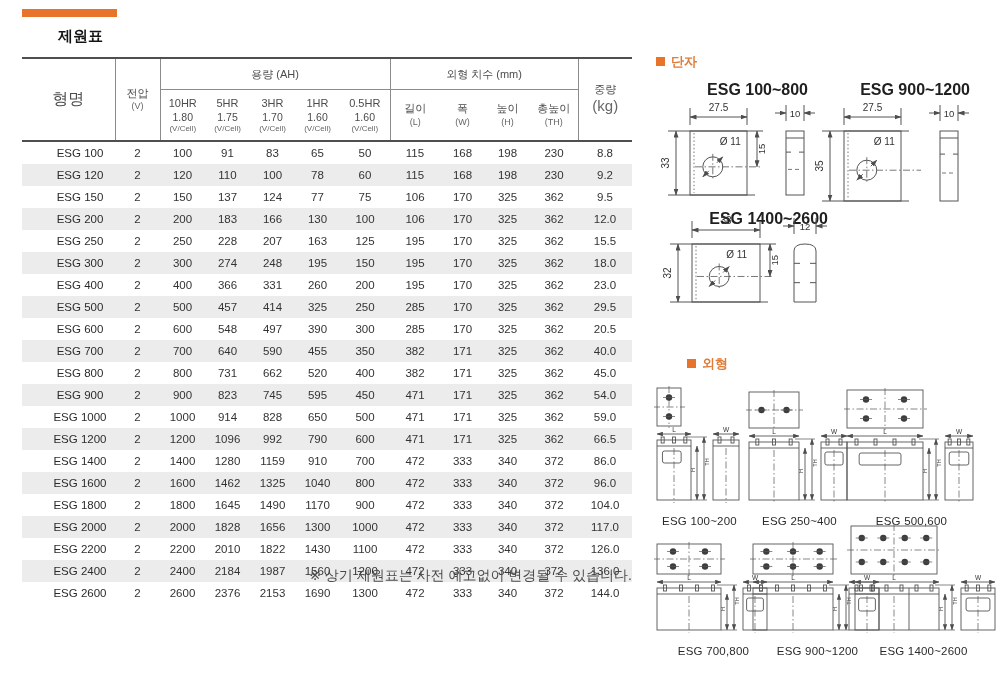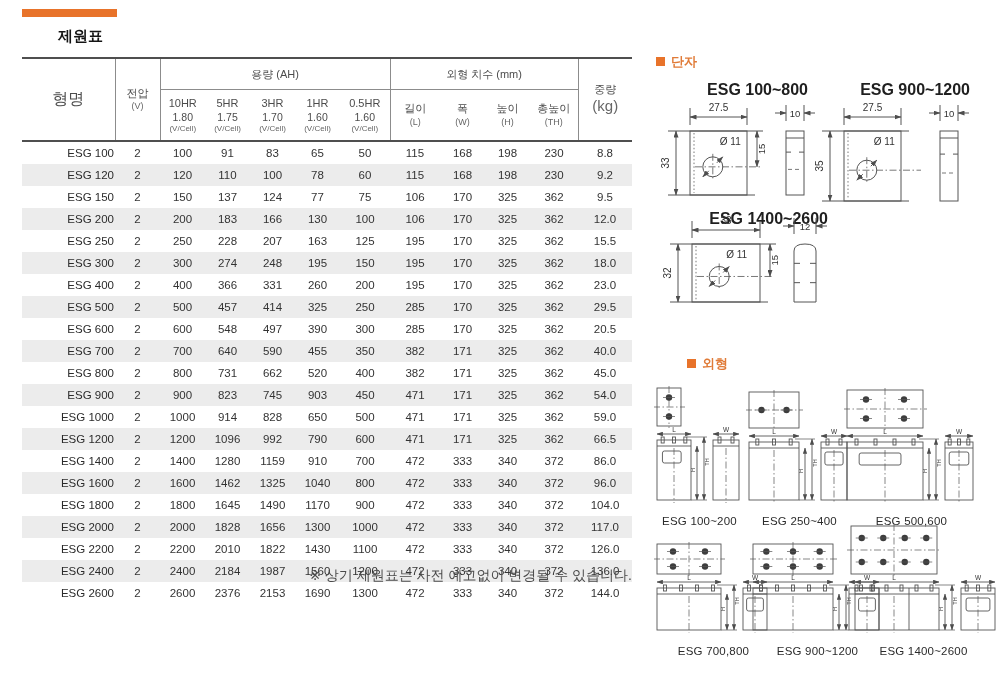--- a/index.html
+++ b/index.html
@@ -17,21 +17,21 @@
     border-top:2px solid #4f4f4f;}
   table.spec th{font-weight:normal;color:#4c4c4c;vertical-align:middle;text-align:center;padding:0;}
   table.spec .grp{font-size:11px;height:30px;border-bottom:1px solid #8c8c8c;}
   table.spec .sub{height:50px;font-size:11px;line-height:1.15;}
   table.spec .sub .v{font-size:10.5px;color:#4c4c4c;margin-top:1px;}
   table.spec .sub .vc{font-size:8px;color:#666;margin-top:1px;}
   table.spec .dim2{font-size:11px;line-height:1.25;margin-top:8px;}
   .vl{border-left:1px solid #8c8c8c;}
   .hb{border-bottom:2px solid #4f4f4f;}
   table.spec td{height:20px;font-size:11.5px;text-align:center;color:#333;}
-  table.spec td.model{text-align:right;padding-left:24px;color:#2b2b2b;}
+  table.spec td.model{text-align:center;padding-left:24px;color:#2b2b2b;}
   table.spec tr.alt{background:var(--stripe,#ececec);}
   .footnote{position:absolute;left:22px;top:567px;width:610px;text-align:right;font-size:14px;color:#4a4a4a;}
 
   
   .right{position:absolute;left:648px;top:0;width:352px;height:642px;}
   .sec-head{position:absolute;font-size:13px;font-weight:bold;color:var(--accent-text,#e07b38);}
   .sec-head .sq{display:inline-block;width:9px;height:9px;background:var(--accent,#e8732a);margin-right:6px;}
   .tlabel{position:absolute;font-size:16px;font-weight:bold;color:#1f1f1f;text-align:right;}
   .tdiag,.odiag{position:absolute;}
   .og{position:absolute;text-align:center;}
@@ -280,21 +280,21 @@
         <td>325</td>
         <td>362</td>
         <td>45.0</td>
       </tr>
       <tr class="alt">
         <td class="model">ESG 900</td>
         <td>2</td>
         <td>900</td>
         <td>823</td>
         <td>745</td>
-        <td>903</td>
+        <td>595</td>
         <td>450</td>
         <td>471</td>
         <td>171</td>
         <td>325</td>
         <td>362</td>
         <td>54.0</td>
       </tr>
       <tr>
         <td class="model">ESG 1000</td>
         <td>2</td>

